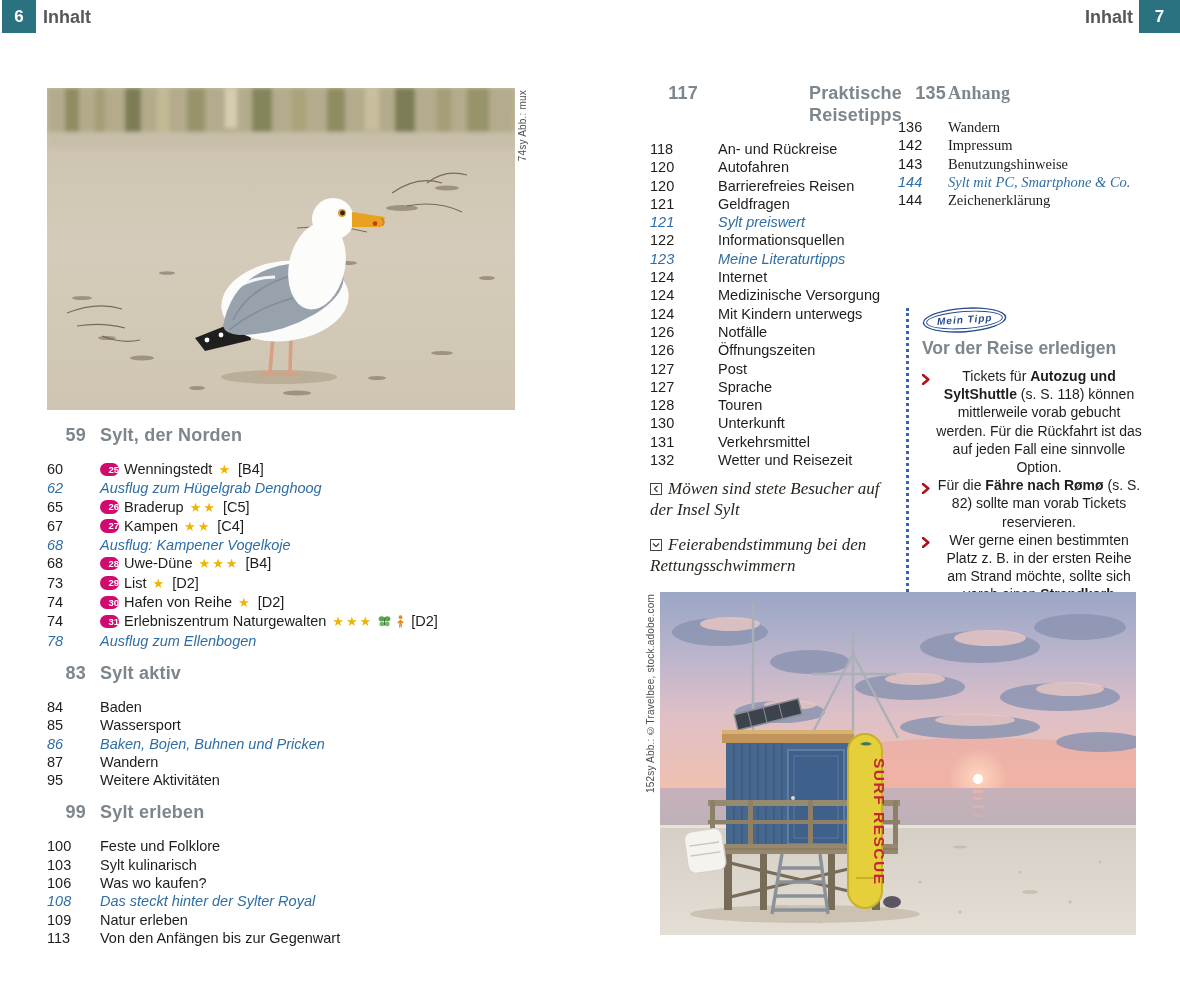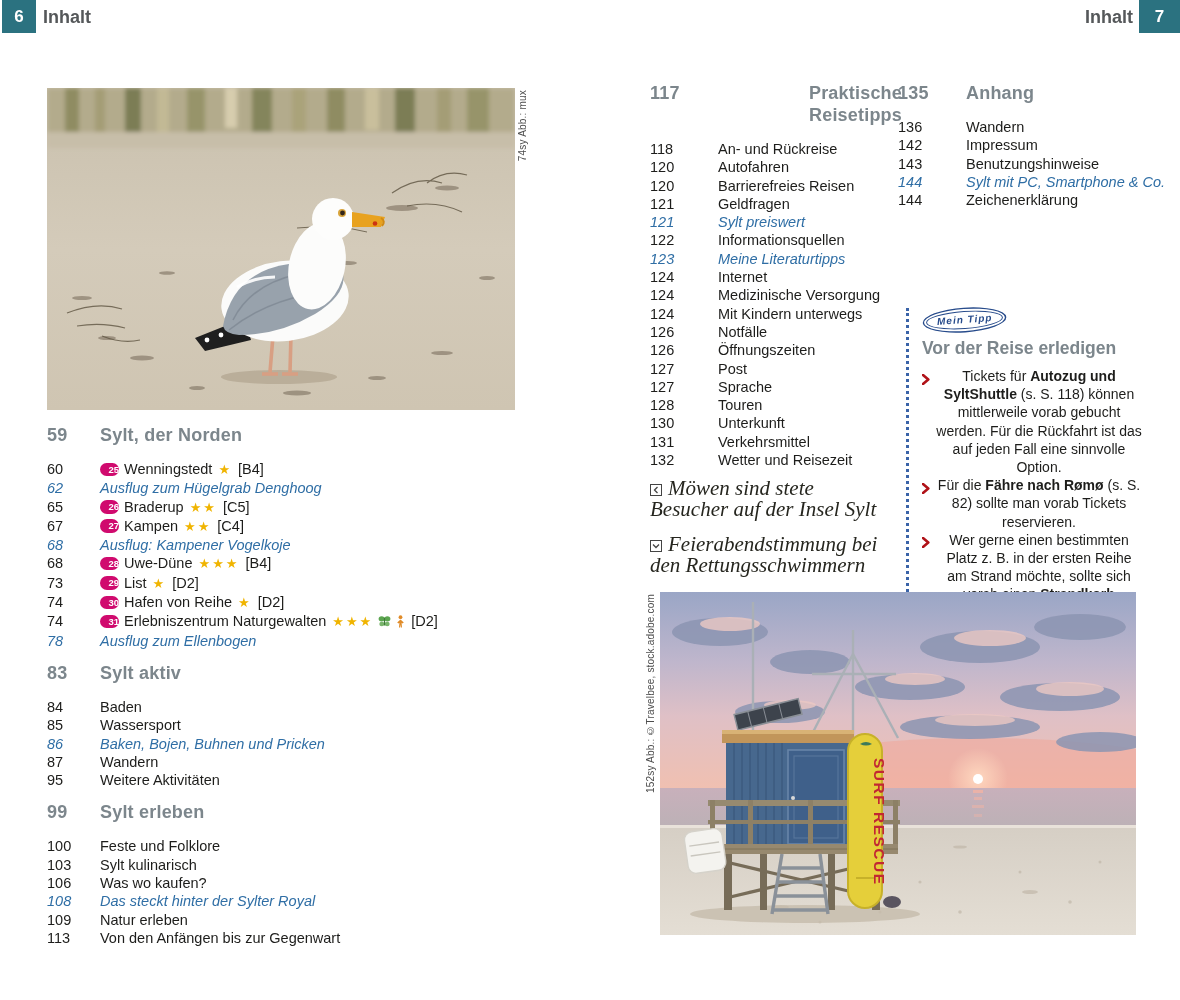--- a/index.html
+++ b/index.html
@@ -25,41 +25,41 @@
   #credit-2{left:645px;top:594px;}
 
   
   .toc-col{position:absolute;}
   #toc-left{left:47px;top:424px;width:480px;}
   #toc-middle{left:650px;top:82px;width:252px;}
   #toc-right{left:898px;top:82px;width:282px;}
   .toc-section + .toc-section{margin-top:12px;}
   .toc-heading{display:flex;font-weight:bold;font-size:18px;line-height:22px;
                color:#7c868c;margin:0 0 14px 0;letter-spacing:.2px;}
-  .h-num{width:39px;text-align:left;flex:none;}
+  .h-num{width:39px;text-align:right;flex:none;}
   .h-title{margin-left:14px;text-align:right;}
   .toc-row{display:flex;font-size:14.5px;line-height:18.3px;}
   .toc-row .num{width:39px;text-align:left;flex:none;color:#1d1d1b;}
   .toc-row .txt{margin-left:14px;}
   .col-mid .toc-row .num,.col-mid .h-num{width:48px;}
   .col-mid .toc-row .txt,.col-mid .h-title{margin-left:20px;}
   .col-right .toc-row .num,.col-right .h-num{width:48px;}
-  .col-right .toc-row .txt,.col-right .h-title{margin-left:20px;}
+  .col-right .toc-row .txt,.col-right .h-title{margin-left:2px;font-family:Liberation Serif, serif;}
   .toc-row.exc,.toc-row.exc .num{color:#2f6ea5;font-style:italic;}
   .marker{display:inline-block;min-width:19px;height:13.5px;border-radius:8px;background:#d00a6e;
           color:#fff;font-size:9.5px;font-weight:bold;text-align:right;line-height:14px;
           margin-right:5px;vertical-align:1.5px;font-style:normal;}
   .stars{color:#f0b400;letter-spacing:2px;margin-left:6px;font-size:13px;}
   .grid{margin-left:6px;color:#1d1d1b;}
   .eicon{margin-left:5px;}
   .eicon svg{vertical-align:-1.5px;}
 
   
   .caption{position:absolute;width:242px;font-family:"Liberation Serif","DejaVu Serif",serif;
-           font-style:italic;font-size:21px;line-height:21px;color:#26261f;}
+           font-style:italic;font-size:17px;line-height:21px;color:#26261f;}
   #caption-1{left:650px;top:478px;}
   #caption-2{left:650px;top:534px;}
   .cap-icon{display:inline-block;margin-right:6px;}
   .cap-icon svg{vertical-align:-1px;}
 
   
   #tip-box{position:absolute;left:906px;top:308px;width:236px;box-sizing:border-box;
            border-left:3px dotted #3a63a8;padding-left:13px;}
   .stamp{display:inline-block;transform:rotate(-4deg);border:1.6px solid #274b8b;border-radius:50%;
          padding:2px 10px 3px;color:#274b8b;font-weight:bold;font-style:italic;font-size:10px;

